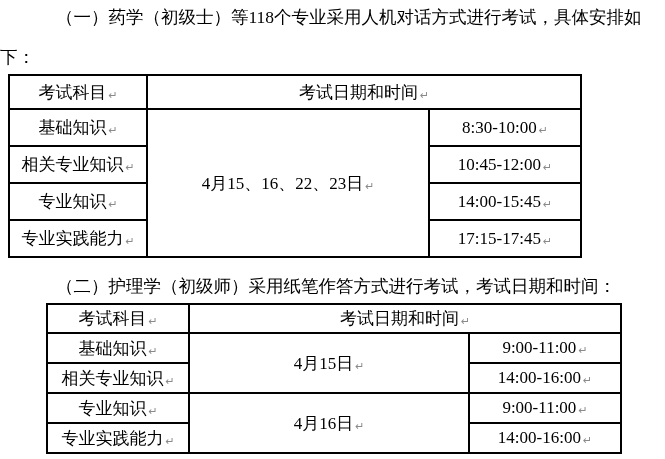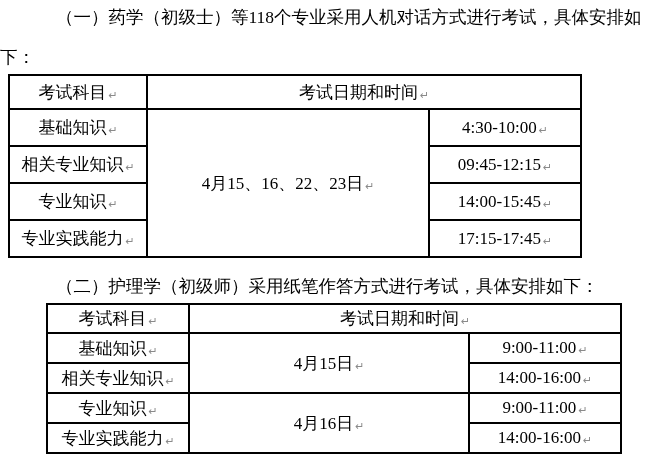--- a/index.html
+++ b/index.html
@@ -74,39 +74,39 @@
       <col class="c-time">
     </colgroup>
   <tbody>
       <tr class="hdr-row">
     <td><span>考试科目</span><span class="pm">↵</span></td>
     <td colspan="2"><span>考试日期和时间</span><span class="pm">↵</span></td>
   </tr>
   <tr class="body-row">
     <td><span>基础知识</span><span class="pm">↵</span></td>
     <td rowspan="4"><span>4月15、16、22、23日</span><span class="pm">↵</span></td>
-    <td><span>4:30-10:00</span><span class="pm">↵</span></td>
+    <td><span>8:30-10:00</span><span class="pm">↵</span></td>
   </tr>
   <tr class="body-row">
     <td><span>相关专业知识</span><span class="pm">↵</span></td>
-    <td><span>09:45-12:15</span><span class="pm">↵</span></td>
+    <td><span>10:45-12:00</span><span class="pm">↵</span></td>
   </tr>
   <tr class="body-row">
     <td><span>专业知识</span><span class="pm">↵</span></td>
     <td><span>14:00-15:45</span><span class="pm">↵</span></td>
   </tr>
   <tr class="body-row">
     <td><span>专业实践能力</span><span class="pm">↵</span></td>
     <td><span>17:15-17:45</span><span class="pm">↵</span></td>
   </tr>
 </tbody>
   </table>
 
 <div class="para" id="para2">
-  <div class="indent">（二）护理学（初级师）采用纸笔作答方式进行考试，具体安排如下：</div>
+  <div class="indent">（二）护理学（初级师）采用纸笔作答方式进行考试，考试日期和时间：</div>
 </div>
 
 <table class="exam" id="table2">
   <colgroup>
       <col class="c-subject">
       <col class="c-date">
       <col class="c-time">
     </colgroup>
   <tbody>
       <tr class="hdr-row">

